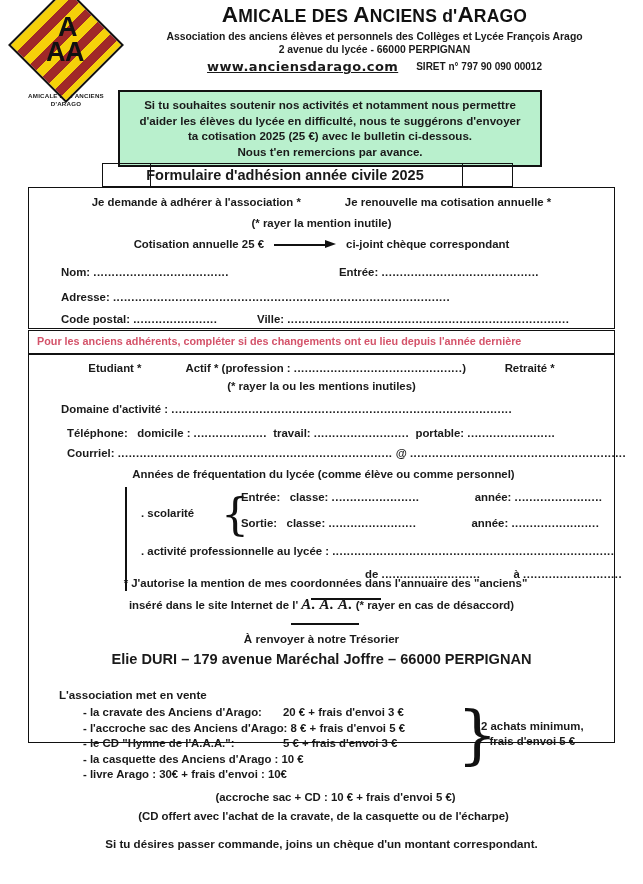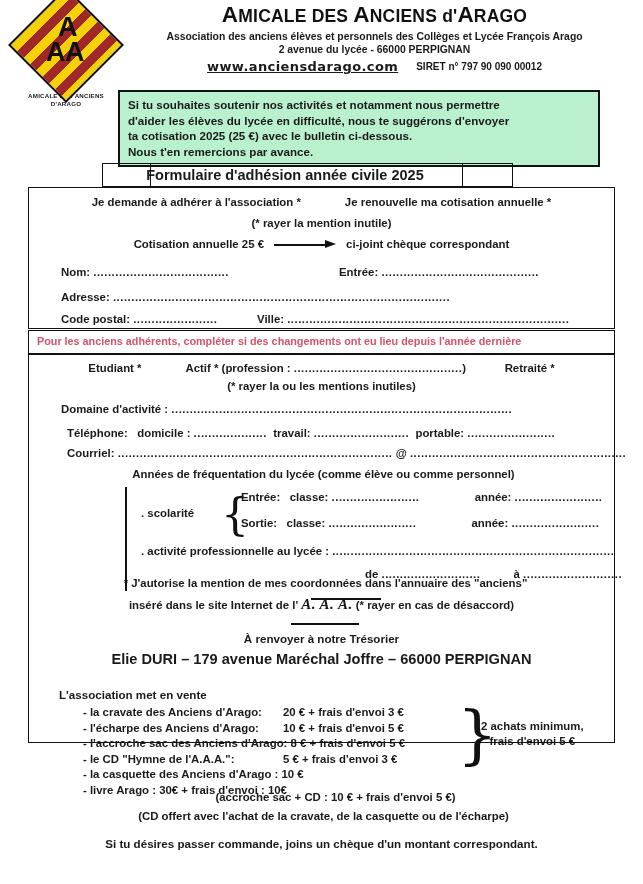--- a/index.html
+++ b/index.html
@@ -118,25 +118,26 @@
     font-weight: bold;
     padding-bottom: 2px;
     white-space: nowrap;
   }
 
   
   .notice {
     position: absolute;
     left: 118px;
     top: 90px;
-    width: 482px;
+    width: 424px;
     box-sizing: border-box;
     background: #b9f0cd;
     border: 2px solid #111;
     padding: 5px 8px 6px;
+    text-align: center;
     font-size: 11.6px;
     font-weight: bold;
     line-height: 1.34;
   }
 
   
   .title-bar {
     position: absolute;
     left: 102px;
     top: 163px;
@@ -518,24 +519,20 @@
     <div class="tres1">À renvoyer à notre Trésorier</div>
     <div class="tres2">Elie DURI – 179 avenue Maréchal Joffre – 66000 PERPIGNAN</div>
 
     <div class="sale-title">L'association met en vente</div>
 
     <div class="sale-list">
       <div class="sale-item w1">
         <span class="nm">- la cravate des Anciens d'Arago:</span>
         <span class="pr">20 € + frais d'envoi 3 €</span>
       </div>
-      <div class="sale-item w1">
-        <span class="nm">- l'écharpe des Anciens d'Arago:</span>
-        <span class="pr">10 € + frais d'envoi 5 €</span>
-      </div>
       <div class="sale-item">
         <span class="nm">- l'accroche sac des Anciens d'Arago:</span>&nbsp;
         <span class="pr">8 € + frais d'envoi 5 €</span>
       </div>
       <div class="sale-item w1">
         <span class="nm">- le CD "Hymne de l'A.A.A.":</span>
         <span class="pr">5 € + frais d'envoi 3 €</span>
       </div>
       <div class="sale-item">
         <span class="nm">- la casquette des Anciens d'Arago :</span>&nbsp;

